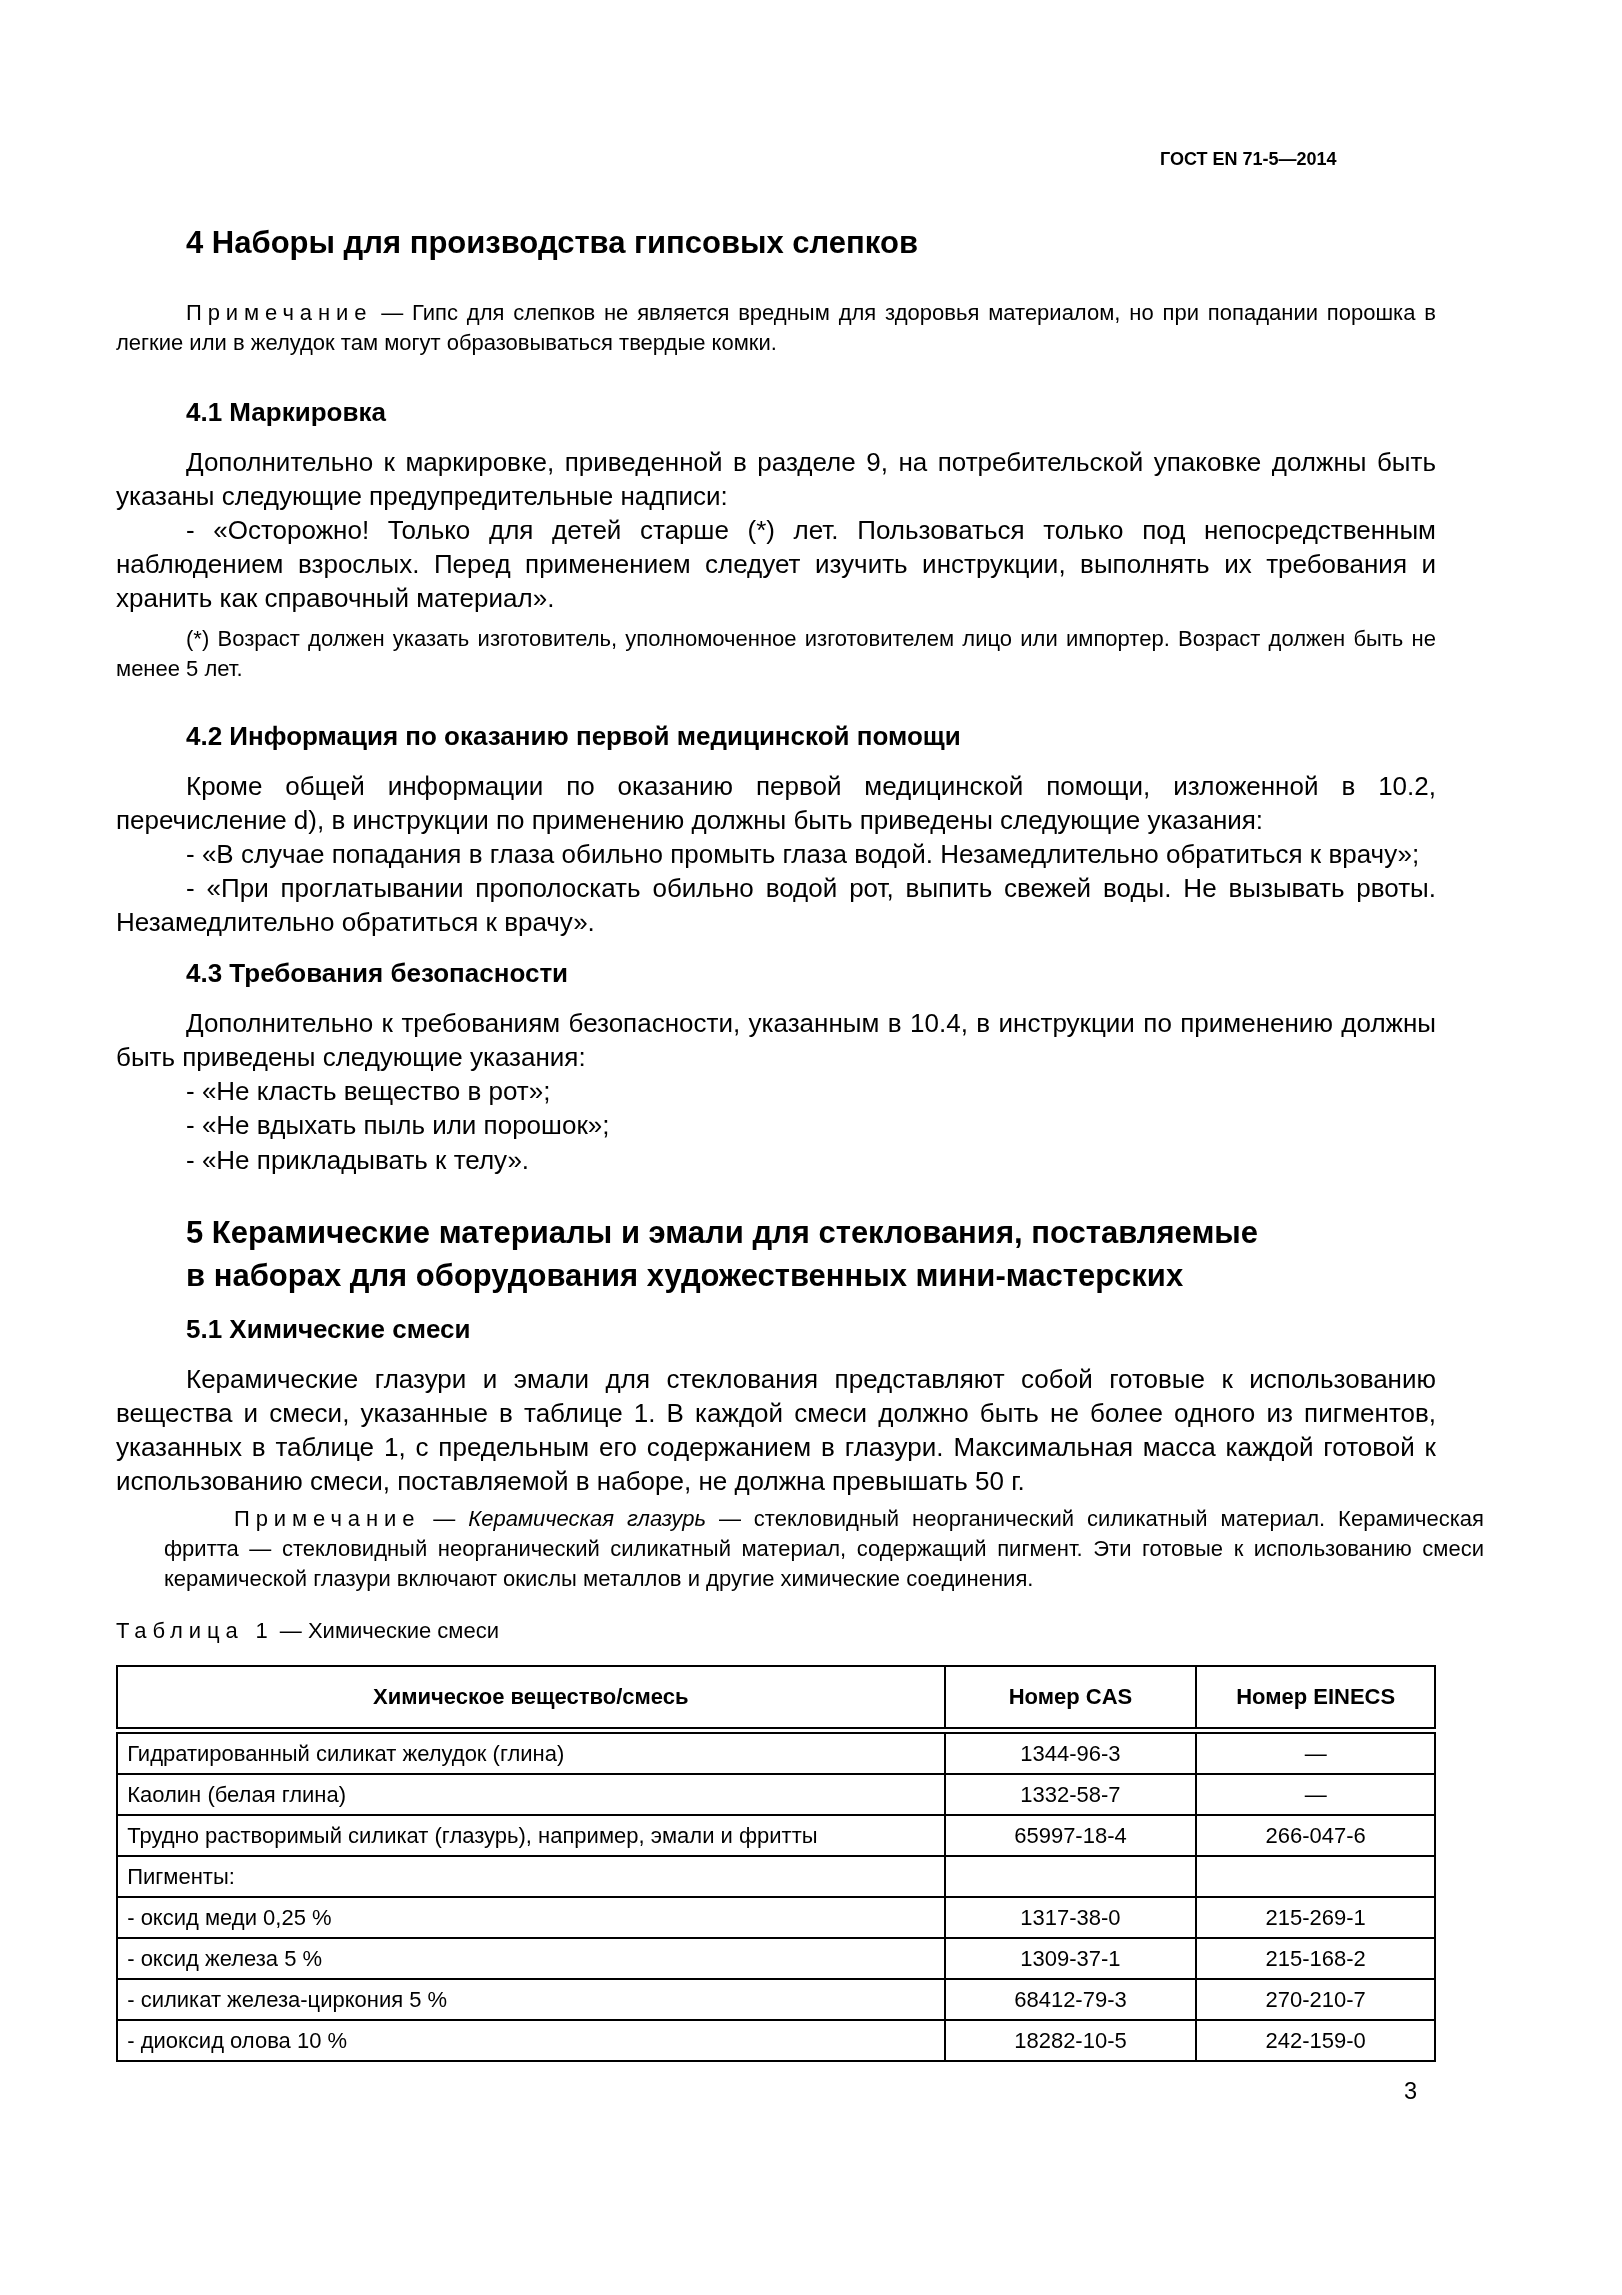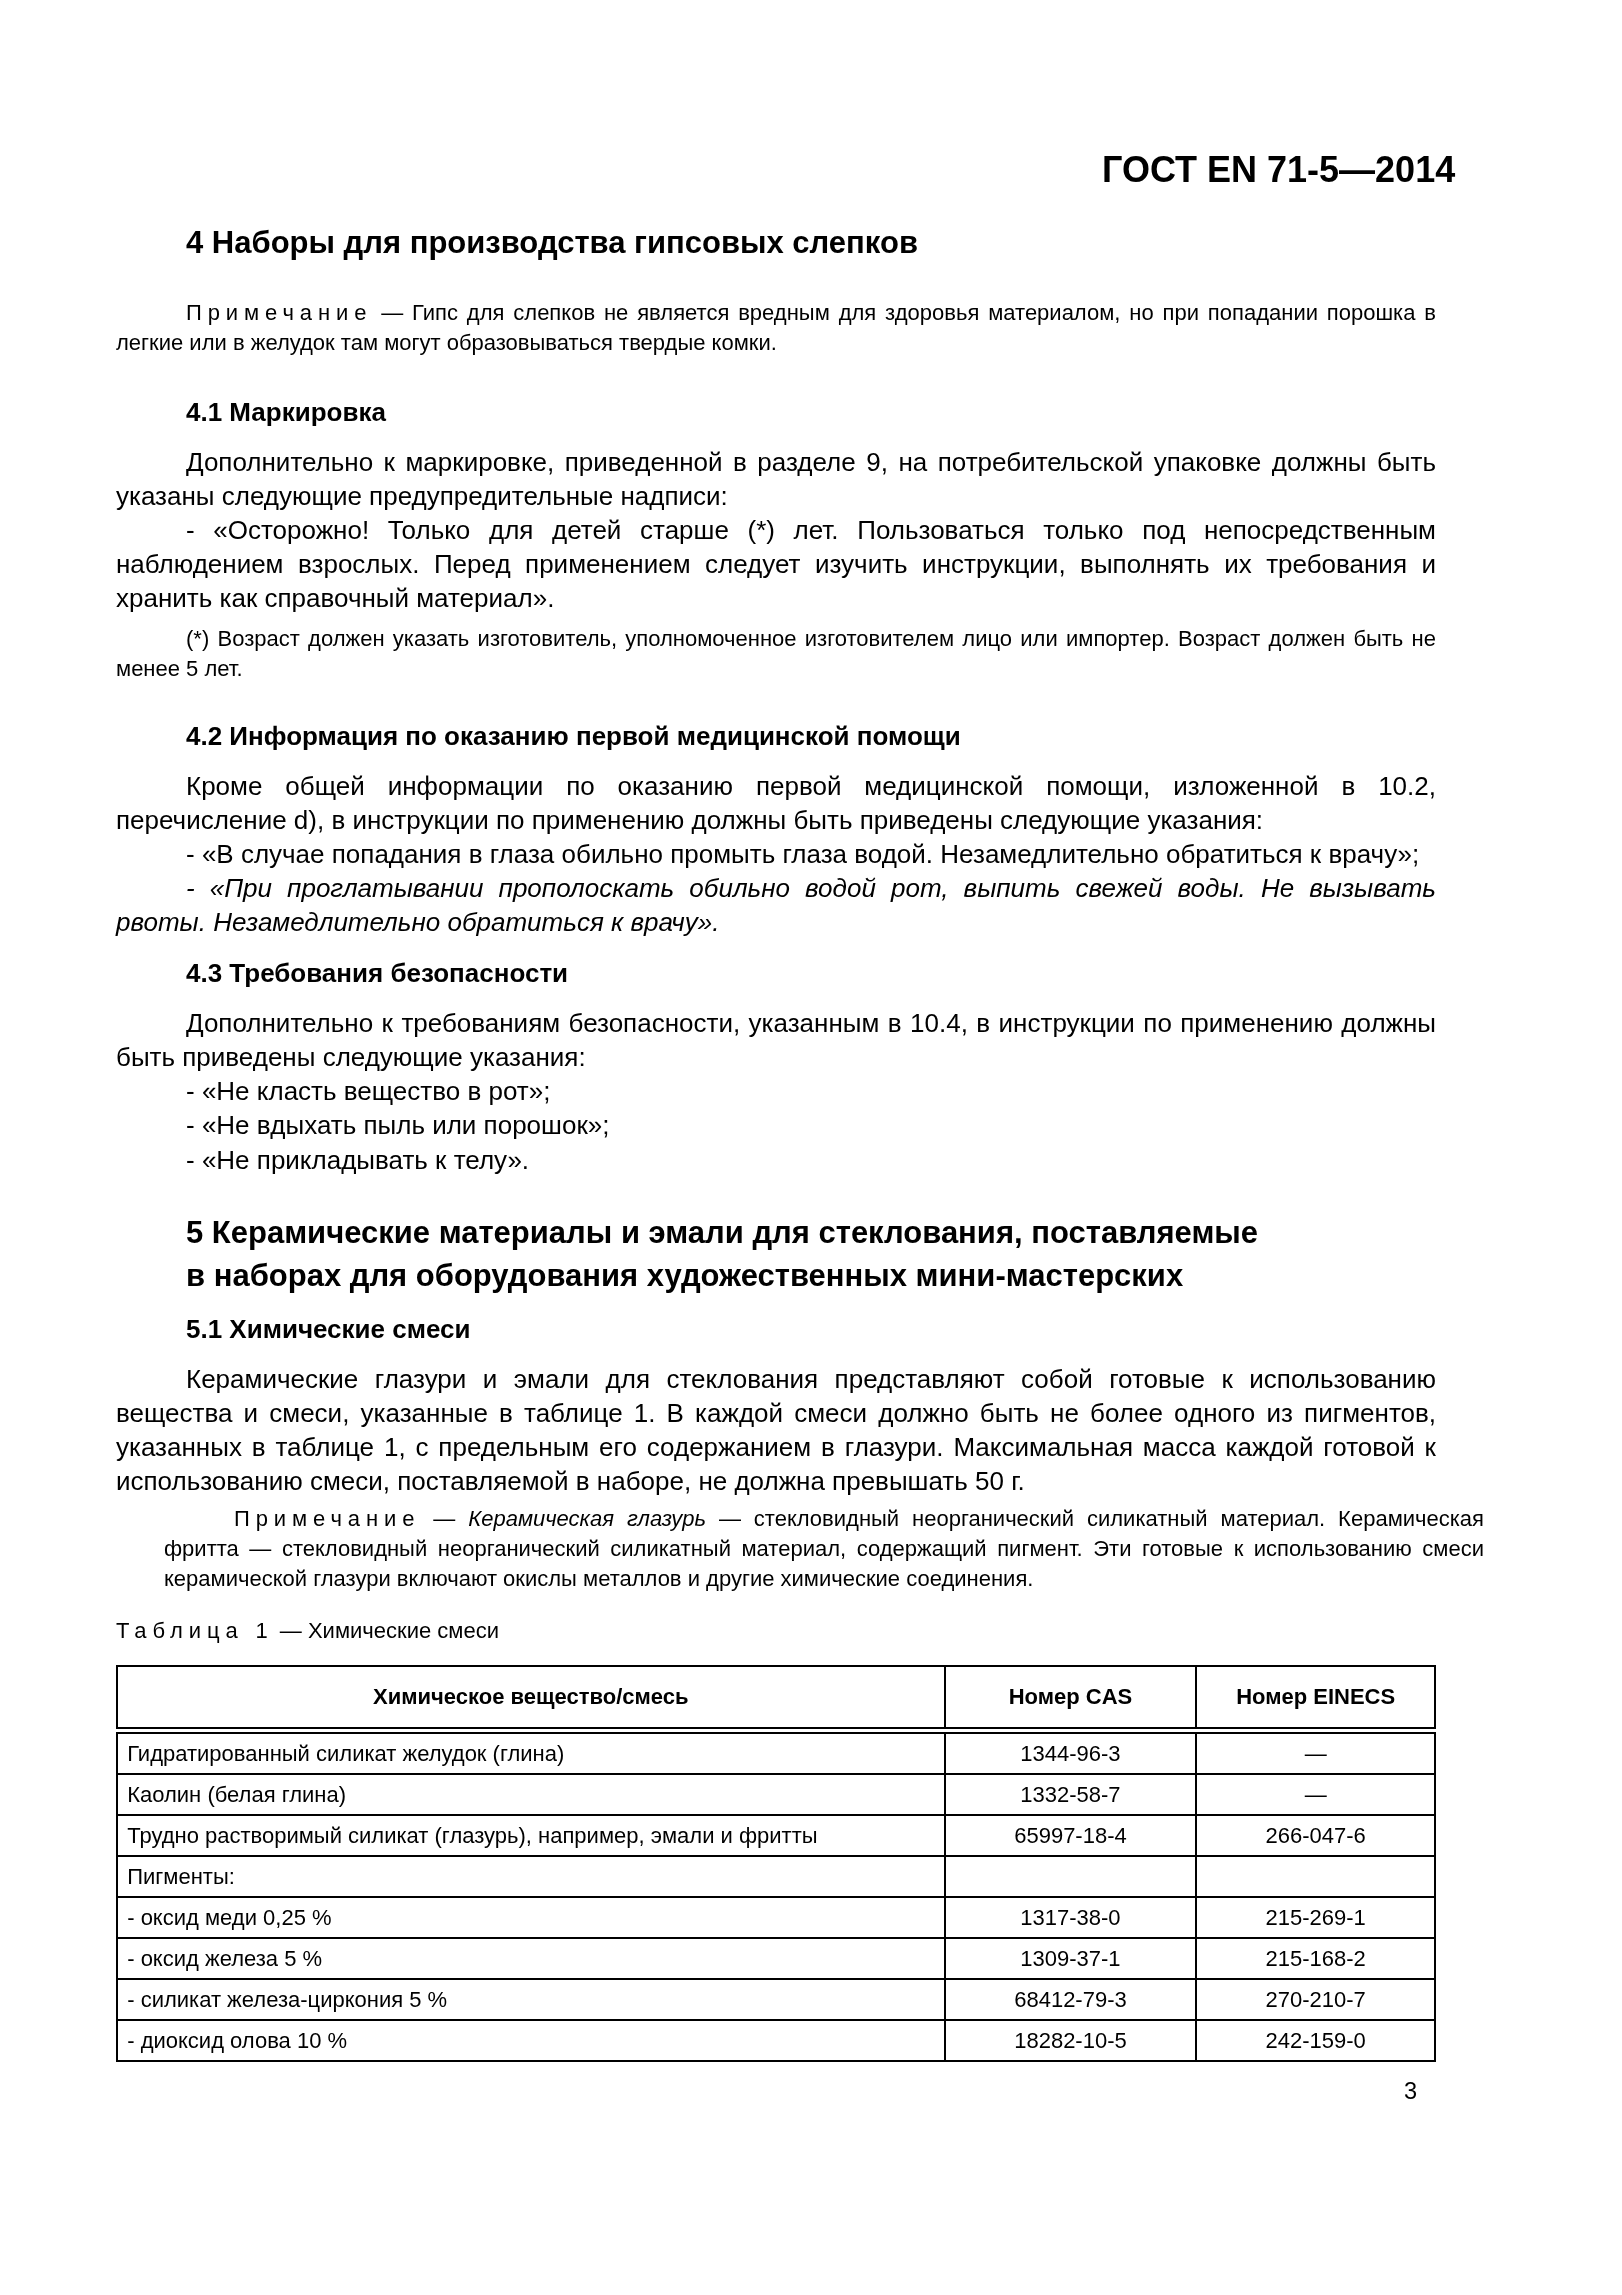--- a/index.html
+++ b/index.html
@@ -1,19 +1,19 @@
 <!DOCTYPE html>
 <html style="font-size:10.5px"><head>
 <meta charset="utf-8">
 <style>
   html, body { margin: 0; padding: 0; background: #ffffff; }
   body { width: 1623px; height: 2295px; position: relative; overflow: hidden;
          font-family: "Liberation Sans", sans-serif; color: #000; }
   .abs { position: absolute; }
-  .hdr-code { left: 1102px; top: 149px; font-size: 36px; font-weight: bold; }
+  .hdr-code { left: 1160px; top: 149px; font-size: 18px; font-weight: bold; }
   .h1 { font-size: 31px; font-weight: bold; line-height: 43px; }
   .h2 { font-size: 26px; font-weight: bold; line-height: 37px; }
   .body { font-size: 26px; line-height: 34px; text-align: justify; }
   .small { font-size: 22px; line-height: 30px; text-align: justify; }
   .indent { text-indent: 70px; }
   .spaced { letter-spacing: 5.9px; }
   .para { left: 116px; width: 1320px; }
   .italic { font-style: italic; }
   table.t1 { position: absolute; left: 116px; top: 1665px; width: 1320px;
              border-collapse: collapse; font-size: 22px; }
@@ -35,21 +35,21 @@
 </div>
 
 <div class="abs h2" style="left:186px; top:394px;">4.1 Маркировка</div>
 <div class="abs body para indent" style="top:445px;">Дополнительно к маркировке, приведенной в разделе 9, на потребительской упаковке должны быть указаны следующие предупредительные надписи:</div>
 <div class="abs body para indent" style="top:513px;">- «Осторожно! Только для детей старше (*) лет. Пользоваться только под непосредственным наблюдением взрослых. Перед применением следует изучить инструкции, выполнять их требования и хранить как справочный материал».</div>
 <div class="abs small para indent" style="top:624px;">(*) Возраст должен указать изготовитель, уполномоченное изготовителем лицо или импортер. Возраст должен быть не менее 5 лет.</div>
 
 <div class="abs h2" style="left:186px; top:718px;">4.2 Информация по оказанию первой медицинской помощи</div>
 <div class="abs body para indent" style="top:769px;">Кроме общей информации по оказанию первой медицинской помощи, изложенной в 10.2, перечисление d), в инструкции по применению должны быть приведены следующие указания:</div>
 <div class="abs body para indent" style="top:837px;">- «В случае попадания в глаза обильно промыть глаза водой. Незамедлительно обратиться к врачу»;</div>
-<div class="abs body para indent" style="top:871px;font-style:italic;">- «При проглатывании прополоскать обильно водой рот, выпить свежей воды. Не вызывать рвоты. Незамедлительно обратиться к врачу».</div>
+<div class="abs body para indent" style="top:871px;">- «При проглатывании прополоскать обильно водой рот, выпить свежей воды. Не вызывать рвоты. Незамедлительно обратиться к врачу».</div>
 
 <div class="abs h2" style="left:186px; top:955px;">4.3 Требования безопасности</div>
 <div class="abs body para indent" style="top:1006px;">Дополнительно к требованиям безопасности, указанным в 10.4, в инструкции по применению должны быть приведены следующие указания:</div>
 <div class="abs body para indent" style="top:1074px;">- «Не класть вещество в рот»;</div>
 <div class="abs body para indent" style="top:1108px;">- «Не вдыхать пыль или порошок»;</div>
 <div class="abs body para indent" style="top:1143px;">- «Не прикладывать к телу».</div>
 
 <div class="abs h1" style="left:186px; top:1211px;">5 Керамические материалы и эмали для стеклования, поставляемые</div>
 <div class="abs h1" style="left:186px; top:1254px;">в наборах для оборудования художественных мини-мастерских</div>
 

